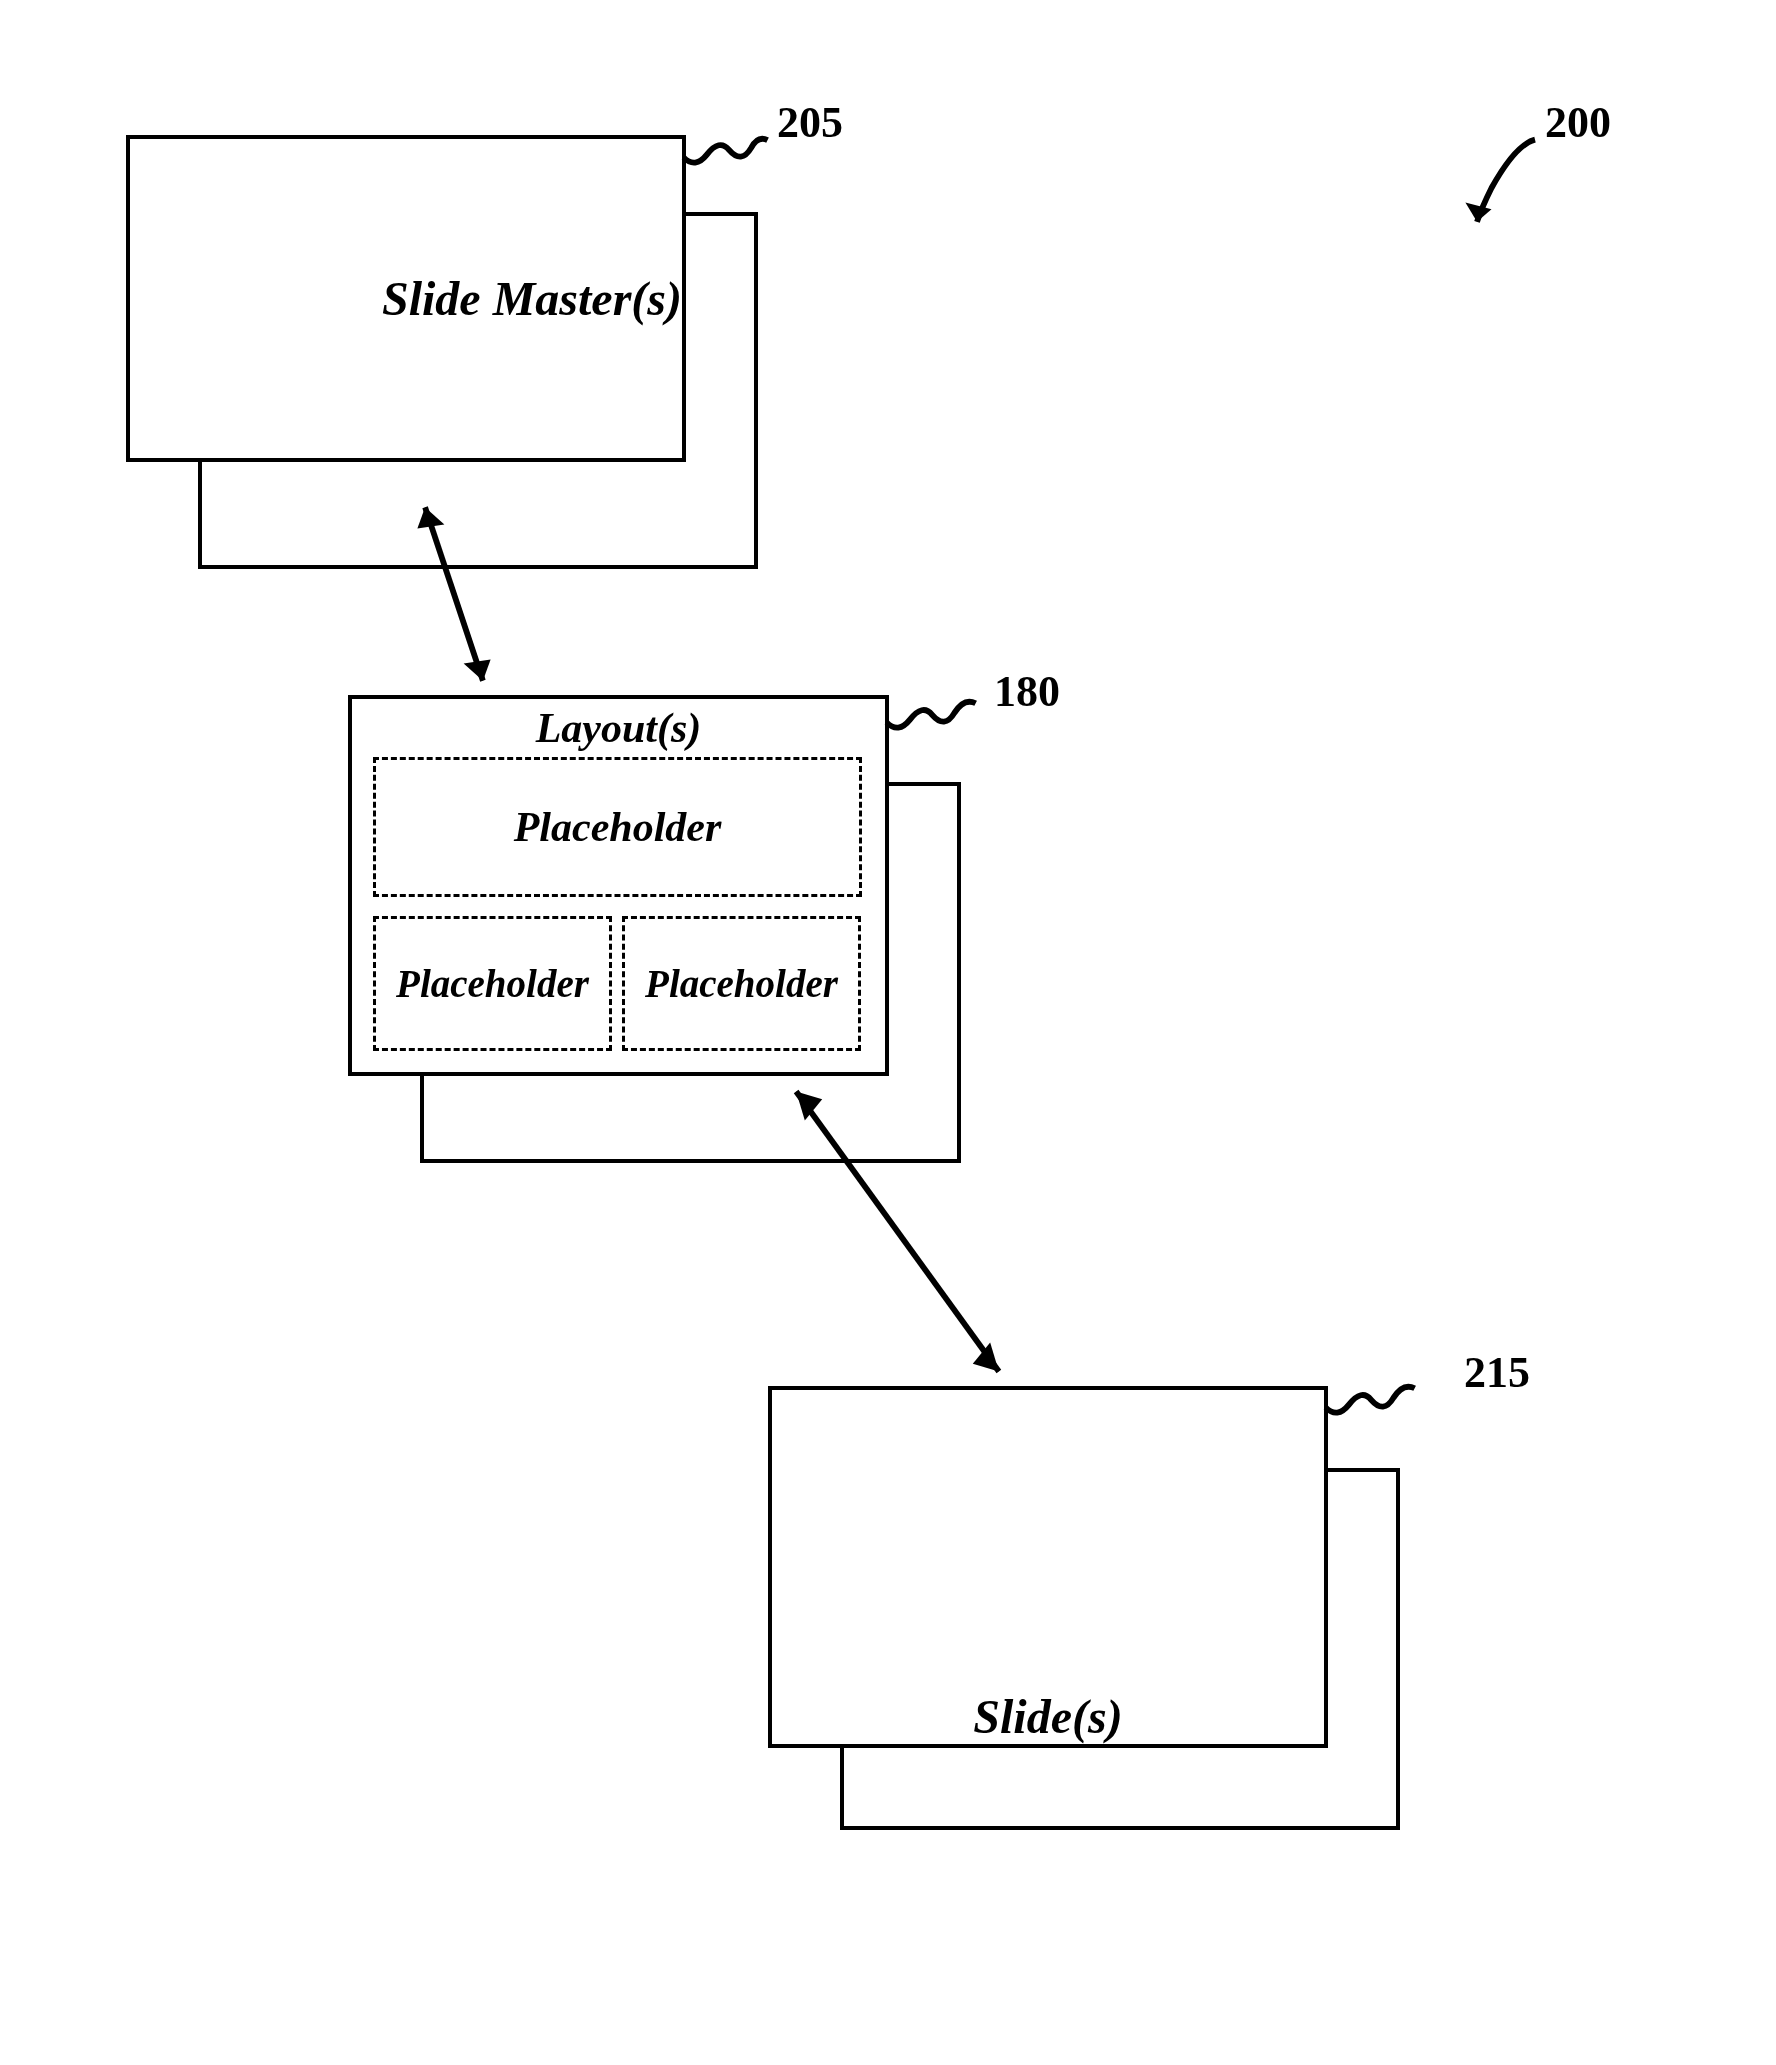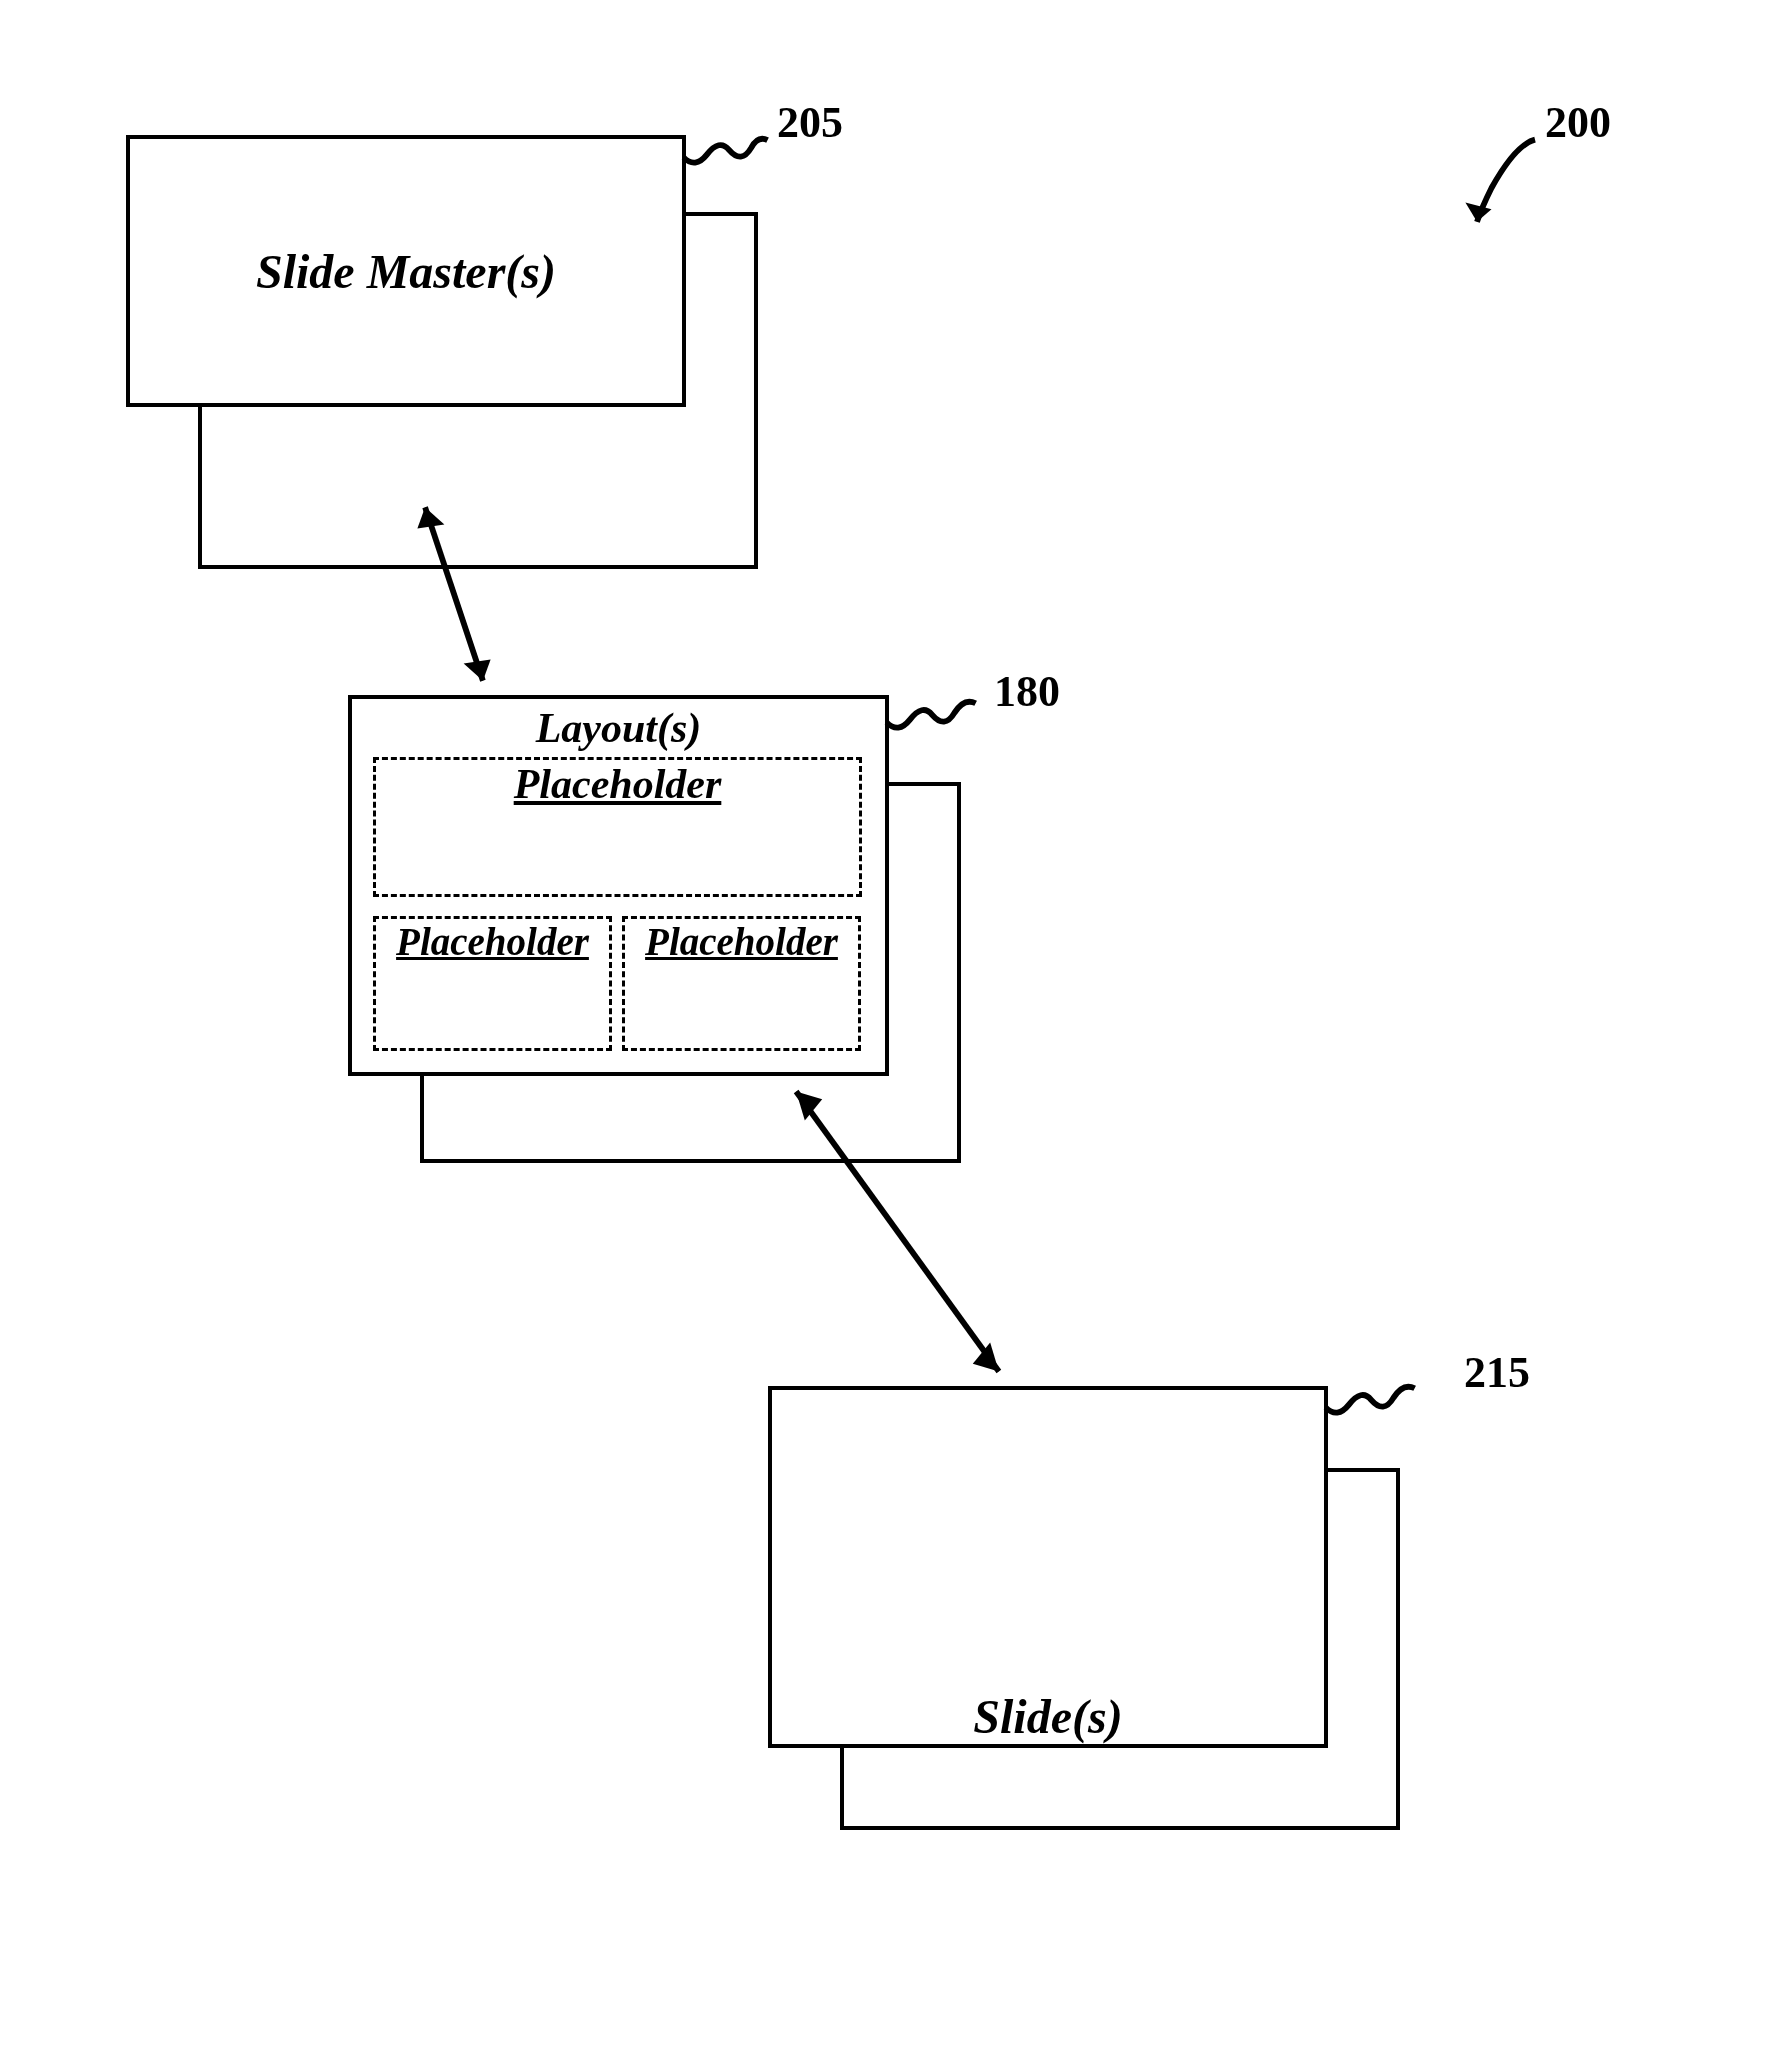--- a/index.html
+++ b/index.html
@@ -17,22 +17,22 @@
     position: absolute;
     background: white;
     border: 4.8px solid black;
     box-sizing: border-box;
   }
   .dashed-box {
     position: absolute;
     border: 3.9px dashed black;
     box-sizing: border-box;
     display: flex;
+    align-items: center;
     justify-content: center;
-    text-decoration: underline;
   }
   .label {
     position: absolute;
     font-style: italic;
     font-weight: bold;
     font-size: 48px;
     text-align: center;
     white-space: nowrap;
   }
   .figcap {
@@ -58,22 +58,22 @@
 <div class="canvas">
 
   <div class="ref-num" style="left:1545px; top:97px; font-weight:bold;font-family:Liberation Serif, serif;">200</div>
   <svg style="left:1448px; top:130px;" width="116" height="116" viewBox="0 0 120 120">
     <path d="M 90 10 Q 70 15 45 60 Q 35 80 30 95" stroke="black" stroke-width="6" fill="none"></path>
     <polygon points="30,95 18,75 45,82" fill="black"></polygon>
   </svg>
 
   <div class="box" style="left:198px; top:212px; width:560px; height:357px;"></div>
 
-  <div class="box" style="left:126px; top:135px; width:560px; height:272px;
-       display:flex; align-items:center; justify-content:center;">
+  <div class="box" style="left:126px; top:135px; width:560px; height:327px;
+       display:flex; align-items:center; justify-content:flex-end;">
     <span class="label" style="position:static;">Slide Master(s)</span>
   </div>
 
   <svg style="left:676px; top:111px;" width="106" height="68" viewBox="0 0 110 70">
     <path d="M 8 48 Q 20 60 32 45 Q 45 28 55 40 Q 68 55 78 38 Q 85 25 95 30" stroke="black" stroke-width="6" fill="none"></path>
   </svg>
   <div class="ref-num" style="left:777px; top:97px;">205</div>
 
   <svg style="left:396px; top:488px;" width="116" height="212" viewBox="0 0 120 220">
     <line x1="30" y1="20" x2="90" y2="200" stroke="black" stroke-width="6"></line>

